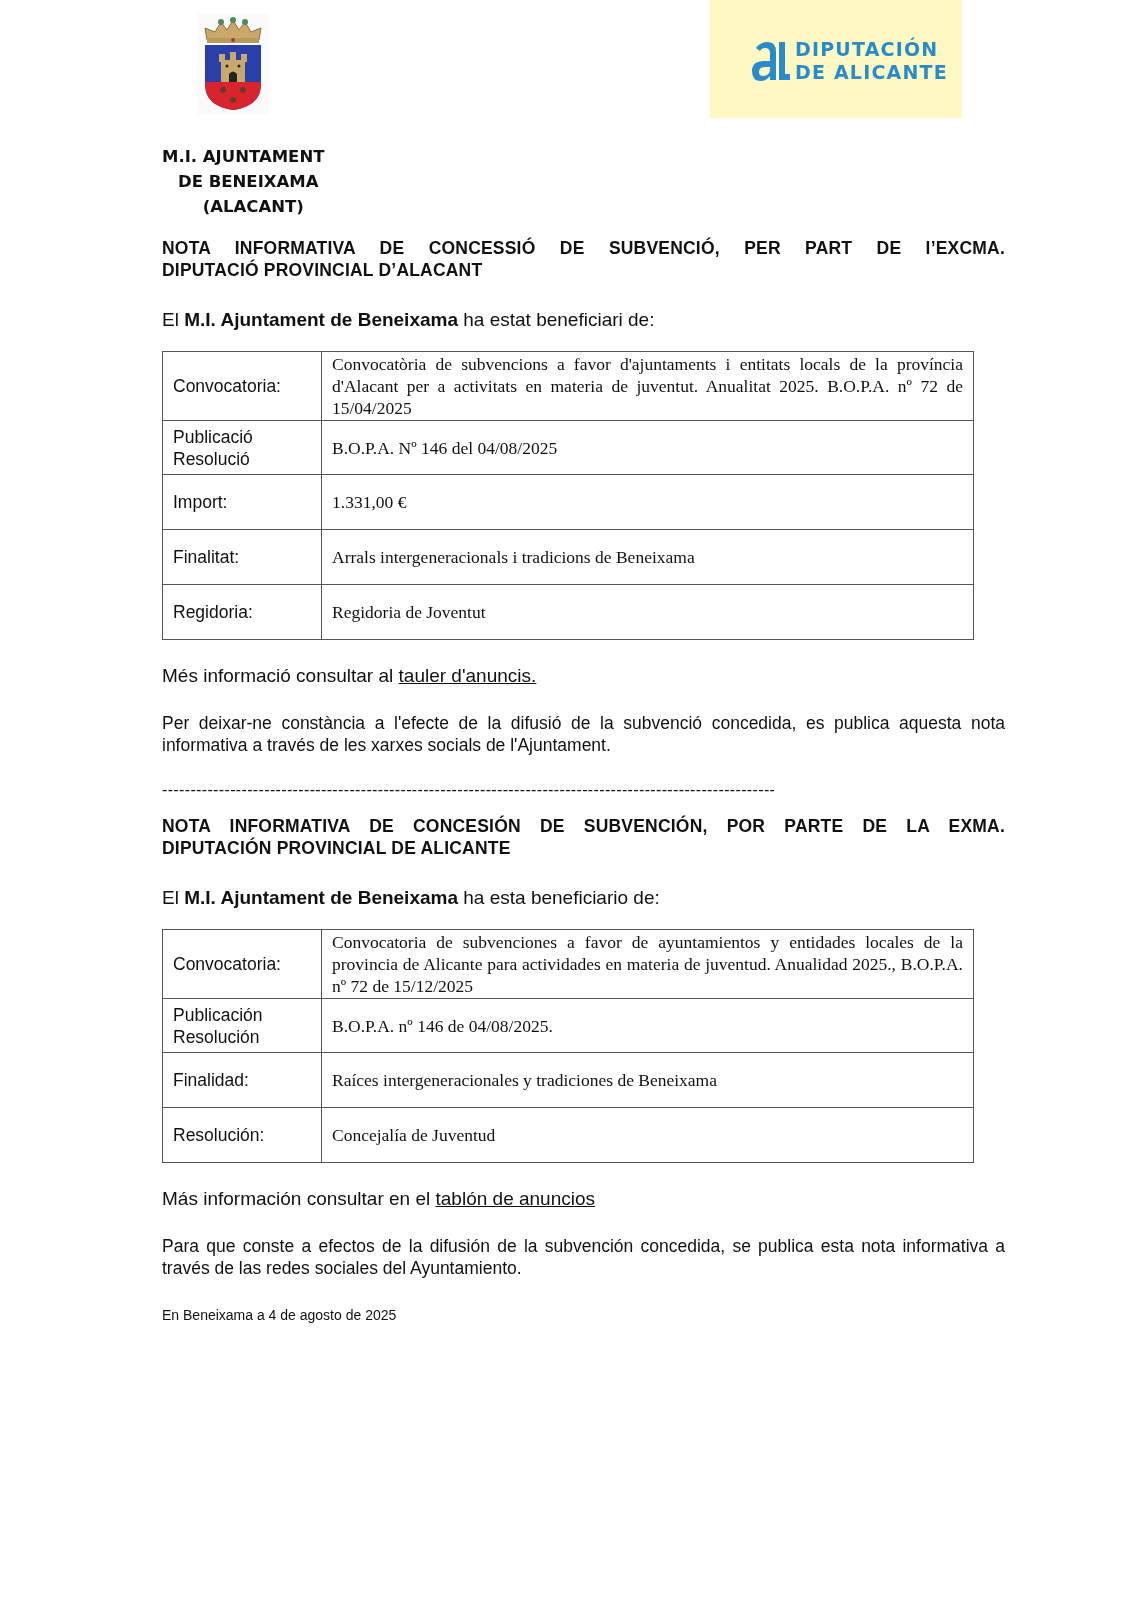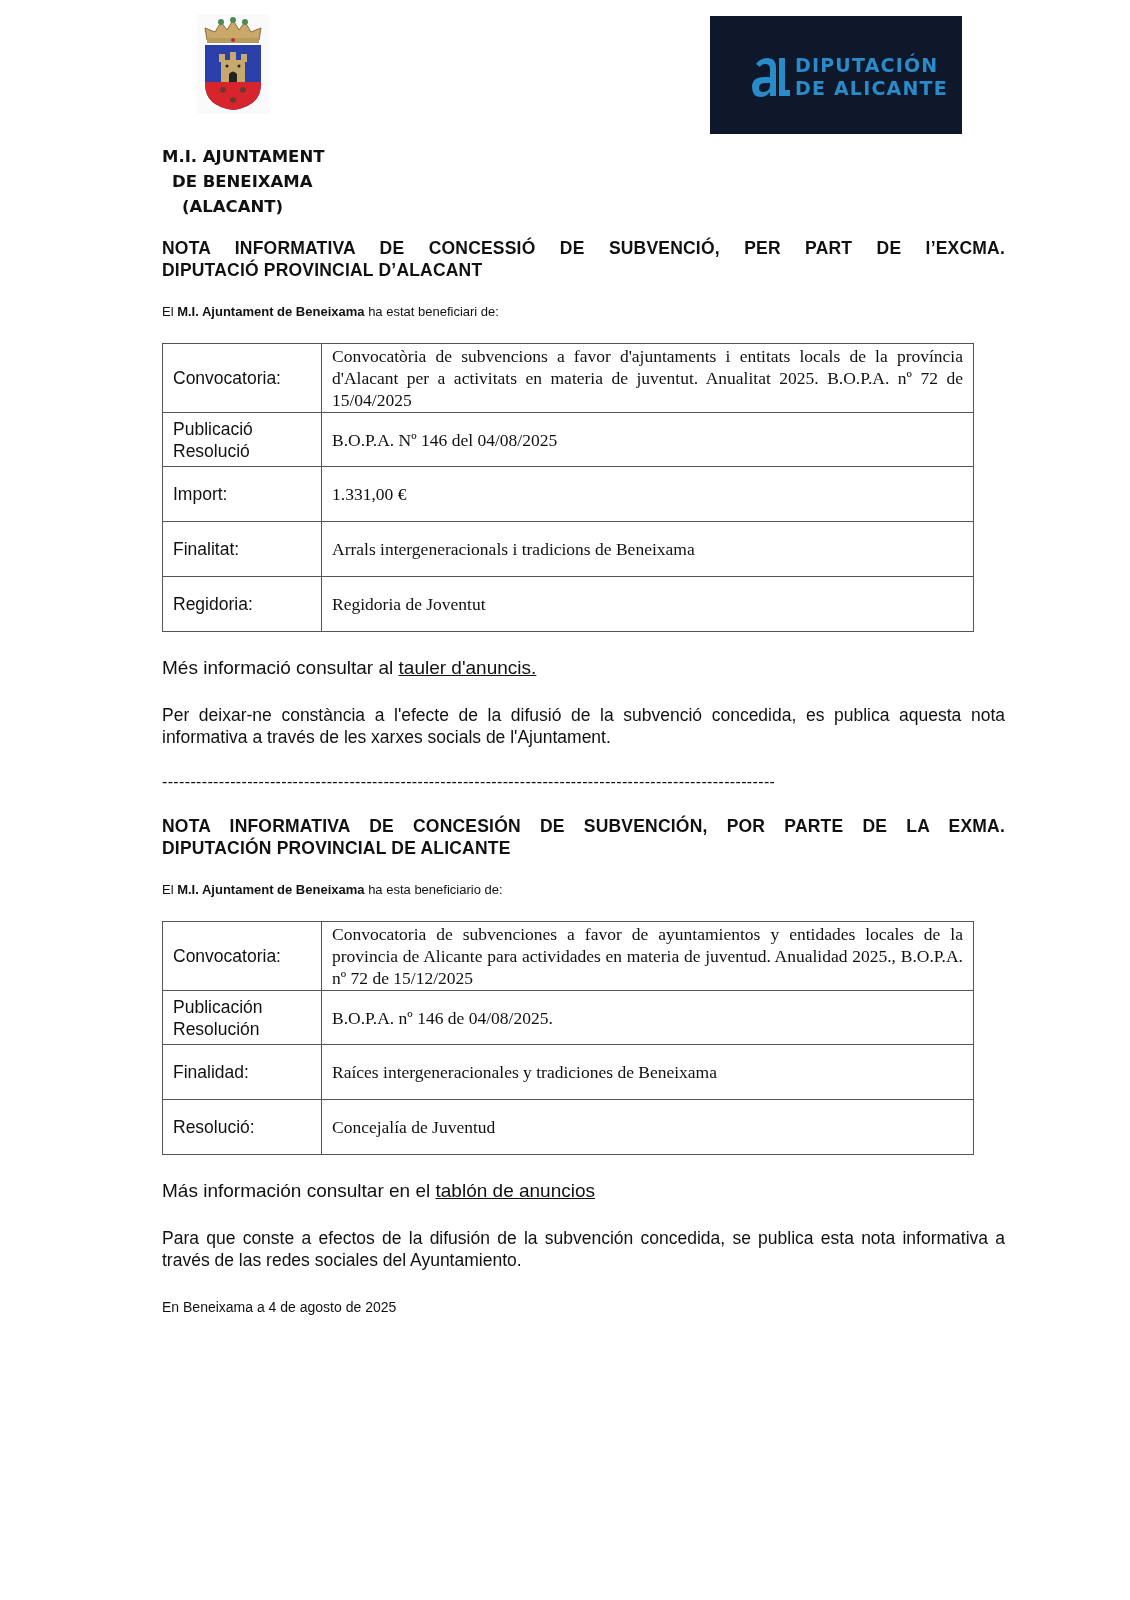--- a/index.html
+++ b/index.html
@@ -1,29 +1,29 @@
 <!DOCTYPE html>
 <html><head>
   <meta charset="utf-8">
   <style>
     html, body { margin: 0; padding: 0; background: #ffffff; }
     body { width: 1130px; height: 1600px; position: relative; overflow: hidden; color: #111; font-family: "Liberation Sans", sans-serif; }
 
     .crest { position: absolute; left: 197px; top: 14px; width: 72px; height: 100px; background: #fafafa; }
-    .logo { position: absolute; left: 710px; top: 16px; width: 252px; height: 118px; background: #0f172a; }
+    .logo { position: absolute; left: 710px; top: 0; width: 252px; height: 118px; background: #fef9c3; }
     .logo-mark { position: absolute; left: 40px; top: 40px; width: 40px; height: 42px; }
     .logo-text { position: absolute; left: 85px; top: 38px; color: #2a8bc9; font-family: "DejaVu Sans", sans-serif; font-weight: bold; font-size: 19px; line-height: 23px; letter-spacing: 1.2px; }
 
-    .org { position: absolute; left: 162px; top: 144px; font-family: "DejaVu Sans", sans-serif; font-weight: bold; font-size: 16.5px; line-height: 25px; }
+    .org { position: absolute; left: 162px; top: 144px; font-family: "DejaVu Sans", sans-serif; font-weight: bold; font-size: 16.5px; line-height: 25px; text-align: center; }
     .org div { white-space: nowrap; }
 
     .section { position: absolute; left: 162px; width: 843px; }
     .title { font-weight: bold; font-size: 17.5px; line-height: 22px; text-align: justify; text-align-last: left; letter-spacing: 0.2px; }
     .title .l1 { display: block; text-align: justify; text-align-last: justify; }
-    .intro { font-size: 13px; line-height: 22px; margin-top: 20px; }
+    .intro { font-size: 19px; line-height: 22px; margin-top: 28px; }
     .intro b { font-weight: bold; }
 
     table.grant { border-collapse: collapse; width: 812px; margin-top: 20px; font-size: 17.5px; line-height: 22px; }
     table.grant td { border: 1.5px solid #555; padding: 1px 10px; vertical-align: middle; }
     table.grant td.k { width: 138px; }
     table.grant td.v { text-align: justify; font-family: Liberation Serif, serif; }
     table.grant tr.r-tall td { height: 62px; }
     table.grant tr.r-mid td { height: 51px; }
     table.grant tr.r-std td { height: 52px; }
 
@@ -135,21 +135,21 @@
     </tr>
     <tr class="r-mid">
       <td class="k">Publicación Resolución</td>
       <td class="v">B.O.P.A. nº  146 de 04/08/2025.</td>
     </tr>
     <tr class="r-std">
       <td class="k">Finalidad:</td>
       <td class="v">Raíces intergeneracionales y tradiciones de Beneixama</td>
     </tr>
     <tr class="r-std">
-      <td class="k">Resolució:</td>
+      <td class="k">Resolución:</td>
       <td class="v">Concejalía de Juventud</td>
     </tr>
   </tbody>
     </table>
   <div class="more">
     <span>Más información consultar en el </span><a>tablón de anuncios</a>
   </div>
   <div class="para">Para que conste a efectos de la difusión de la subvención concedida, se publica esta nota informativa a través de las redes sociales del Ayuntamiento.</div>
   <div class="sign">En Beneixama a 4 de agosto de 2025</div>
 </div>

